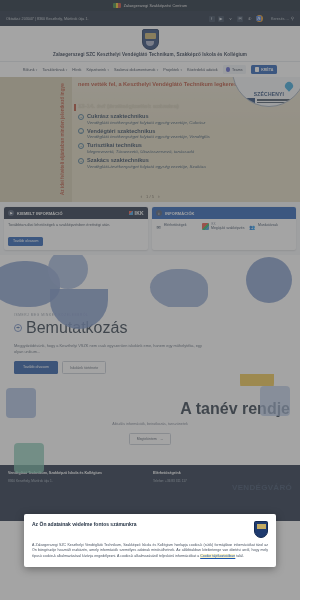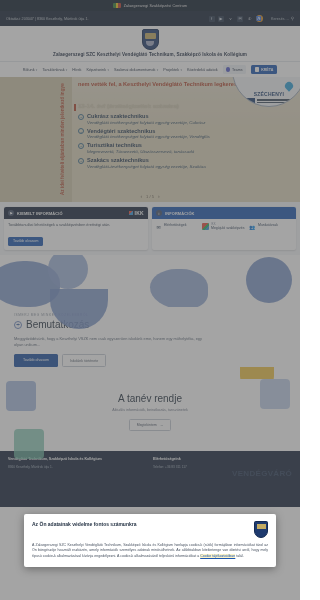--- a/index.html
+++ b/index.html
@@ -172,31 +172,31 @@
   .blob1 { position: absolute; left: -10px; top: 6px; width: 70px; height: 46px; background: #6e8cc4; border-radius: 50% 50% 45% 55%; opacity: .85; }
   .blob2 { position: absolute; left: 48px; top: -6px; width: 40px; height: 40px; background: #8aa3d2; border-radius: 50%; opacity: .8; }
   .blob3 { position: absolute; left: 150px; top: 14px; width: 58px; height: 40px; background: #7d98cb; border-radius: 50% 50% 40% 60%; opacity: .8; }
   .blob4 { position: absolute; right: 8px; top: 2px; width: 46px; height: 46px; background: #5f7fbb; border-radius: 50%; opacity: .8; }
 
   
   .intro { position: relative; padding: 6px 14px 12px; background: #fff; }
   .eyebrow { font-size: 3.2px; color: #8a93a0; letter-spacing: .6px; text-transform: uppercase; }
   .intro-h { display: flex; align-items: center; gap: 4px; margin-top: 2px; }
   .intro-badge { width: 8px; height: 8px; border-radius: 50%; border: 1px solid #6d88c0; color: #4a6ea8; font-size: 5px; display: flex; align-items: center; justify-content: center; }
-  .intro-title { font-size: 10px; color: #22303f; }
+  .intro-title { font-size: 16px; color: #22303f; }
   .intro-p { margin-top: 6px; font-size: 3.9px; color: #5a6676; line-height: 1.55; max-width: 190px; }
   .intro-btns { margin-top: 6px; display: flex; gap: 4px; }
   .btn-primary { background: #1a4fa0; color: #fff; font-size: 3.6px; padding: 3.5px 9px; border-radius: 1.5px; }
   .btn-ghost { border: 0.6px solid #c3cad3; color: #55606e; font-size: 3.6px; padding: 3.5px 7px; border-radius: 1.5px; }
   .deco-arc { position: absolute; left: 50px; top: -18px; width: 58px; height: 40px; background: #6e8cc4; border-radius: 0 0 30px 30px; opacity: .85; }
   .deco-leaf { position: absolute; right: 26px; bottom: -14px; width: 34px; height: 26px; background: #f0c343; border-radius: 0 0 34px 34px; }
 
   
   .tanev { position: relative; background: #fff; text-align: center; padding: 14px 10px 20px; }
-  .tanev h2 { font-size: 10px; color: #22303f; font-weight: normal; }
+  .tanev h2 { font-size: 16px; color: #22303f; font-weight: bold; text-align: right; }
   .tanev p { font-size: 3.7px; color: #70798a; margin-top: 4px; }
   .tanev-btn { display: inline-flex; align-items: center; gap: 3px; margin-top: 6px; border: 0.6px solid #c3cad3; color: #4a5costs; color: #4a5565; font-size: 3.5px; padding: 3px 7px; border-radius: 1.5px; }
   .puzzle { position: absolute; width: 30px; height: 30px; border-radius: 4px; }
   .pz1 { left: 6px; top: 2px; background: #8ba6d6; opacity: .75; }
   .pz2 { right: 10px; top: 0px; background: #a4bbe0; opacity: .7; }
   .pz3 { left: 14px; bottom: -8px; background: #6fbfa6; opacity: .75; }
 
   
   .footer {
     background: #15233a; color: #c9d2dd; padding: 6px 8px; height: 56px;

